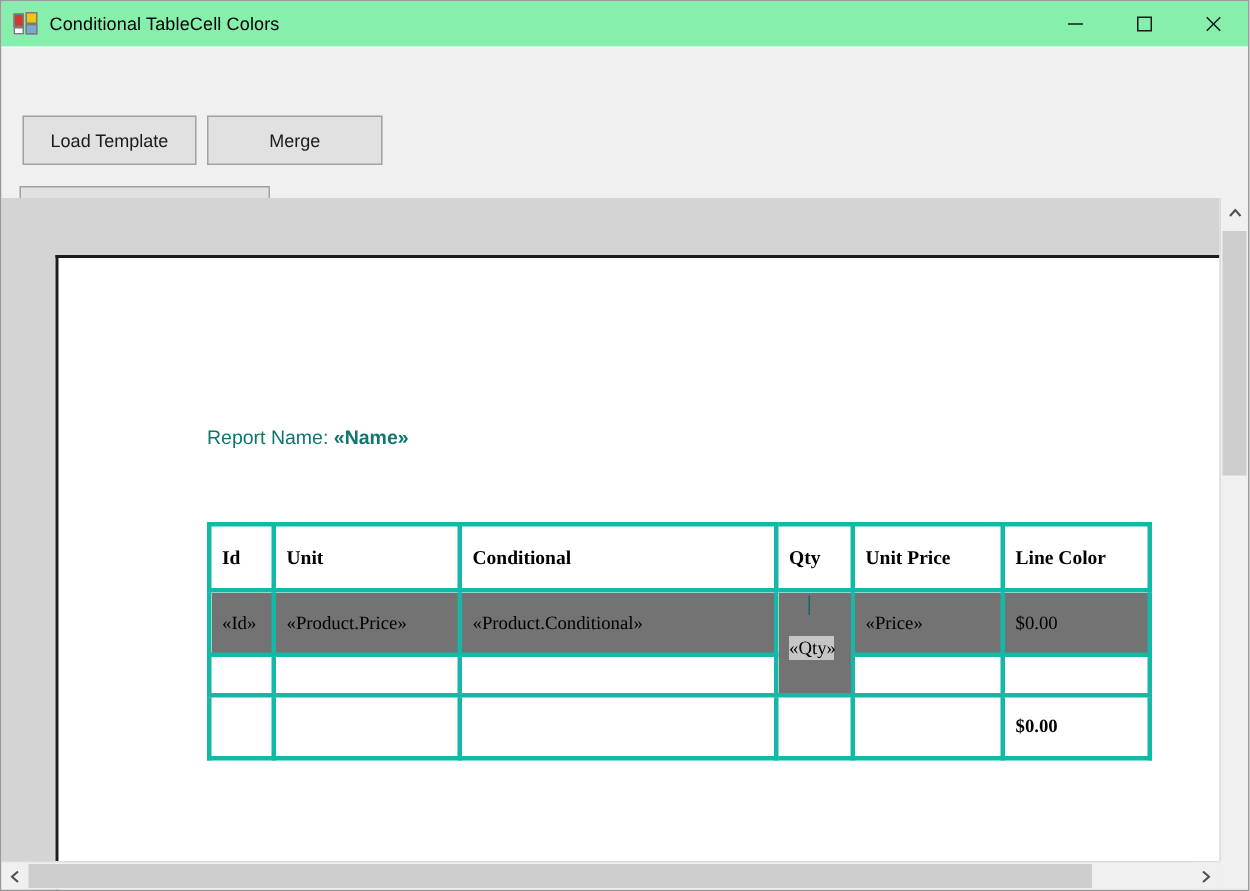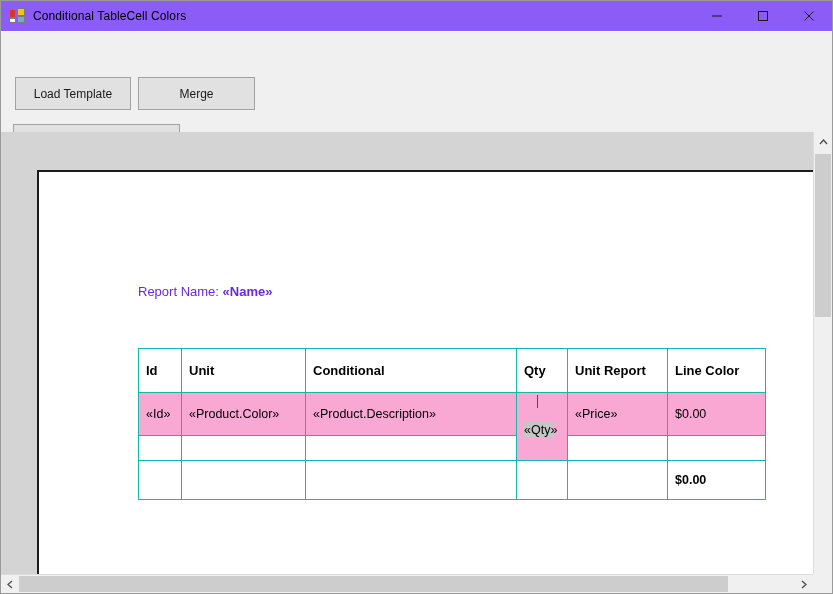--- a/index.html
+++ b/index.html
@@ -22,21 +22,21 @@
     border: 1px solid #9a9a9a;
     background: #f0f0f0;
     display: flex;
     flex-direction: column;
   }
 
   
   #titlebar {
     height: 30px;
     min-height: 30px;
-    background: #8b5cf6;
+    background: #86efac;
     display: flex;
     align-items: center;
     position: relative;
     border-bottom: 1px solid #ffffff;
   }
   #app-icon {
     width: 16px; height: 16px;
     margin-left: 8px; margin-right: 8px;
     position: relative;
     flex: 0 0 auto;
@@ -118,60 +118,61 @@
     border-left: 2px solid #1c1c1c;
     box-sizing: border-box;
   }
 
   
   #report-name-line {
     position: absolute;
     left: 99px; top: 112px;
     font-family: "Liberation Sans", sans-serif;
     font-size: 13px;
-    color: #6d28d9;
+    color: #0f766e;
     white-space: nowrap;
   }
   #report-name-line .rn-label { font-weight: normal; }
   #report-name-line .rn-field { font-weight: bold; }
 
   #report-table {
     position: absolute;
     left: 99px; top: 176px;
     border-collapse: collapse;
     table-layout: fixed;
     font-family: "Liberation Sans", sans-serif;
     font-size: 12.5px;
     color: #000000;
     background: #ffffff;
   }
   #report-table td, #report-table th {
-    border: 1px solid #14b8a6;
+    border: 3px solid #14b8a6;
     padding: 12px 7px;
     vertical-align: middle;
     box-sizing: border-box;
     overflow: hidden;
+    font-family: Liberation Serif, serif;
   }
   #report-table thead th {
     height: 44px;
     font-weight: bold;
     text-align: left;
     background: #ffffff;
     font-size: 13px;
   }
   .col-id    { width: 43px; }
   .col-name  { width: 124px; }
   .col-desc  { width: 211px; }
   .col-qty   { width: 51px; }
   .col-price { width: 100px; }
   .col-total { width: 98px; }
 
   tr.data-row td {
     height: 43px;
-    background: #f9a8d4;
+    background: #737373;
   }
   tr.spacer-row td {
     height: 22px;
     background: #ffffff;
   }
   tr.total-row td {
     height: 27px;
     background: #ffffff;
   }
   td.align-right { text-align: left; }
@@ -317,29 +318,29 @@
             <col class="col-qty">
               <col class="col-price">
               <col class="col-total">
           </colgroup>
           <thead>
             <tr>
               <th>Id</th>
               <th>Unit</th>
               <th>Conditional</th>
               <th>Qty</th>
-              <th>Unit Report</th>
+              <th>Unit Price</th>
               <th>Line Color</th>
             </tr>
           </thead>
           <tbody>
             <tr class="data-row">
               <td>«Id»</td>
-              <td>«Product.Color»</td>
-              <td>«Product.Description»</td>
+              <td>«Product.Price»</td>
+              <td>«Product.Conditional»</td>
               <td class="qty-cell" rowspan="2">
                 <span class="qty-sel">«Qty»</span>
                 <span class="qty-caret"></span>
               </td>
               <td class="align-right">«Price»</td>
               <td class="align-right">$0.00</td>
             </tr>
             <tr class="spacer-row">
               <td></td>
               <td></td>

